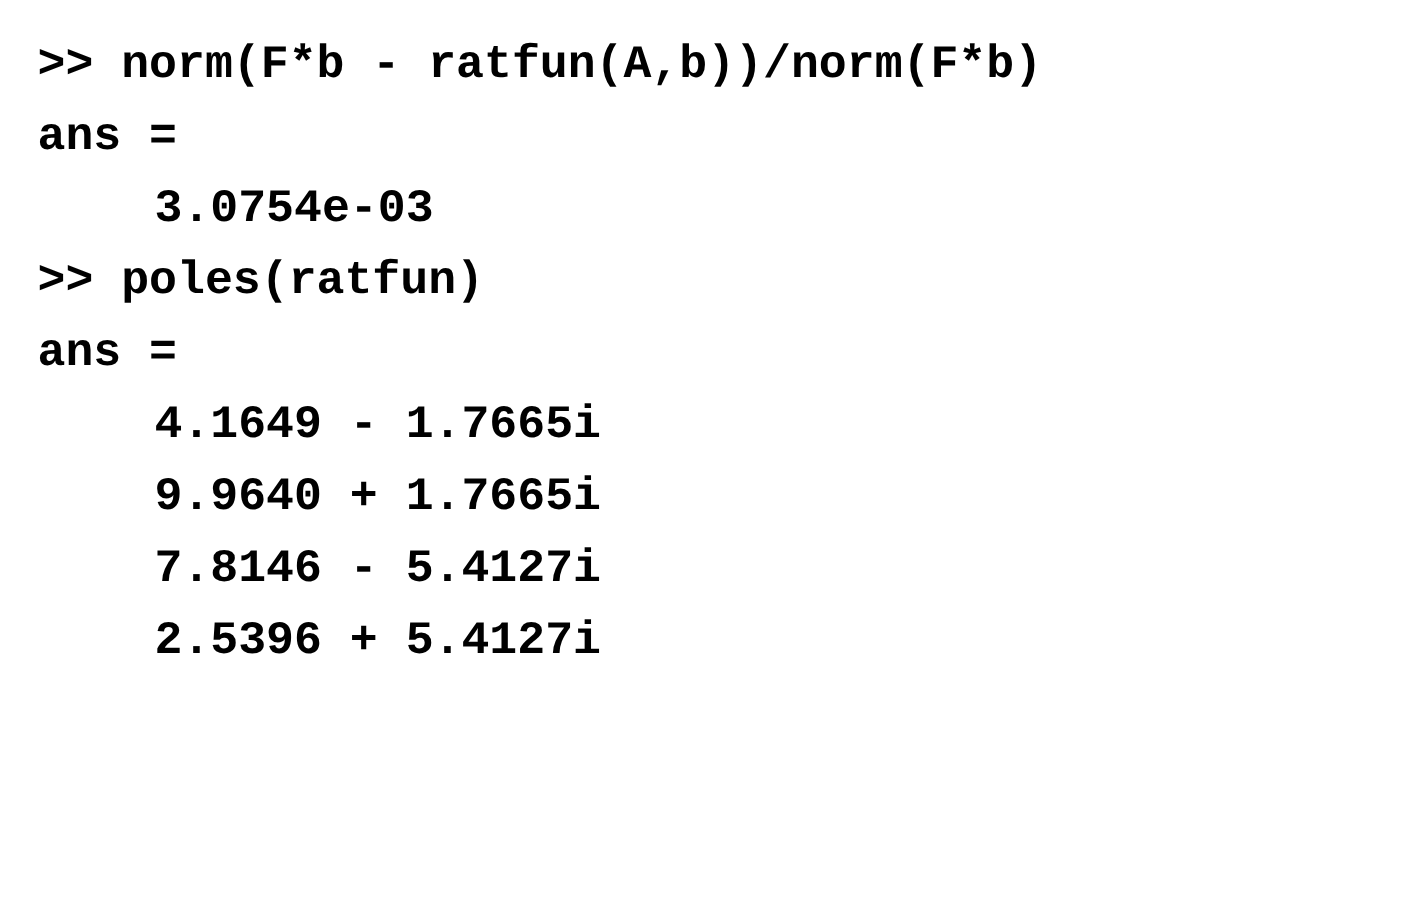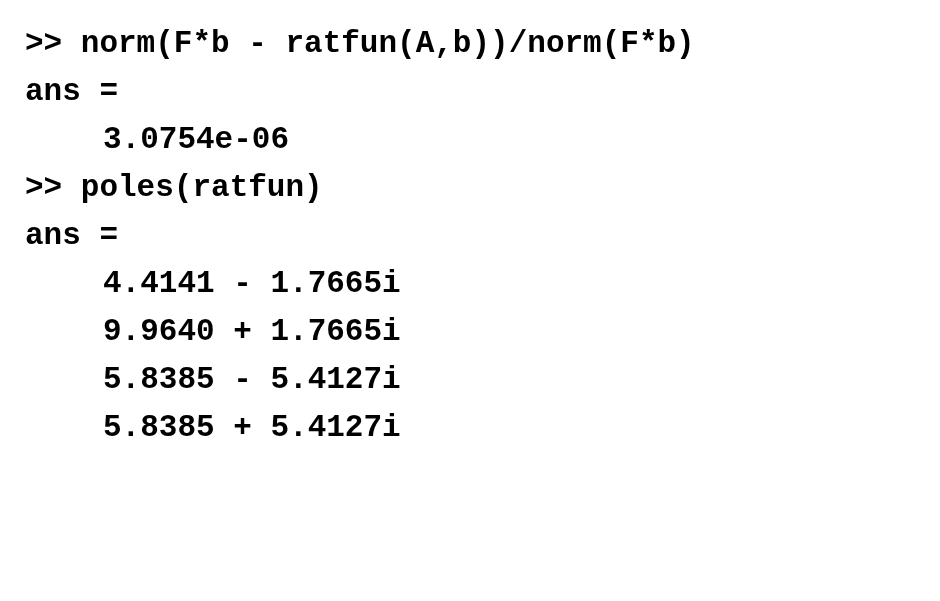--- a/index.html
+++ b/index.html
@@ -20,20 +20,20 @@
     }
     .indent {
       padding-left: 78px;
     }
   </style>
 </head>
 <body>
 
 <div class="code-line">&gt;&gt; norm(F*b - ratfun(A,b))/norm(F*b)</div>
 <div class="code-line">ans =</div>
-<div class="code-line indent">3.0754e-06</div>
+<div class="code-line indent">3.0754e-03</div>
 <div class="code-line"></div>
 <div class="code-line">&gt;&gt; poles(ratfun)</div>
 <div class="code-line">ans =</div>
-<div class="code-line indent">4.4141 - 1.7665i</div>
+<div class="code-line indent">4.1649 - 1.7665i</div>
 <div class="code-line indent">9.9640 + 1.7665i</div>
-<div class="code-line indent">5.8385 - 5.4127i</div>
-<div class="code-line indent">5.8385 + 5.4127i</div>
+<div class="code-line indent">7.8146 - 5.4127i</div>
+<div class="code-line indent">2.5396 + 5.4127i</div>
 
 </body></html>

